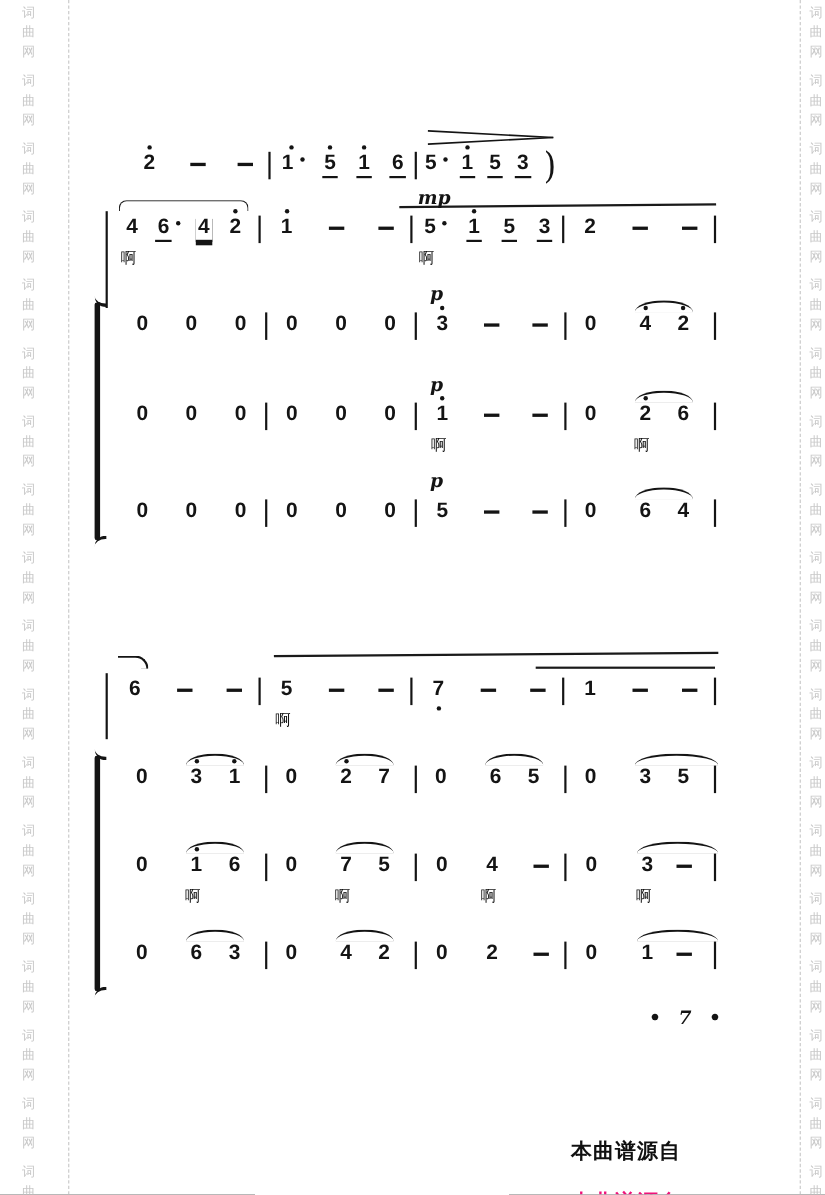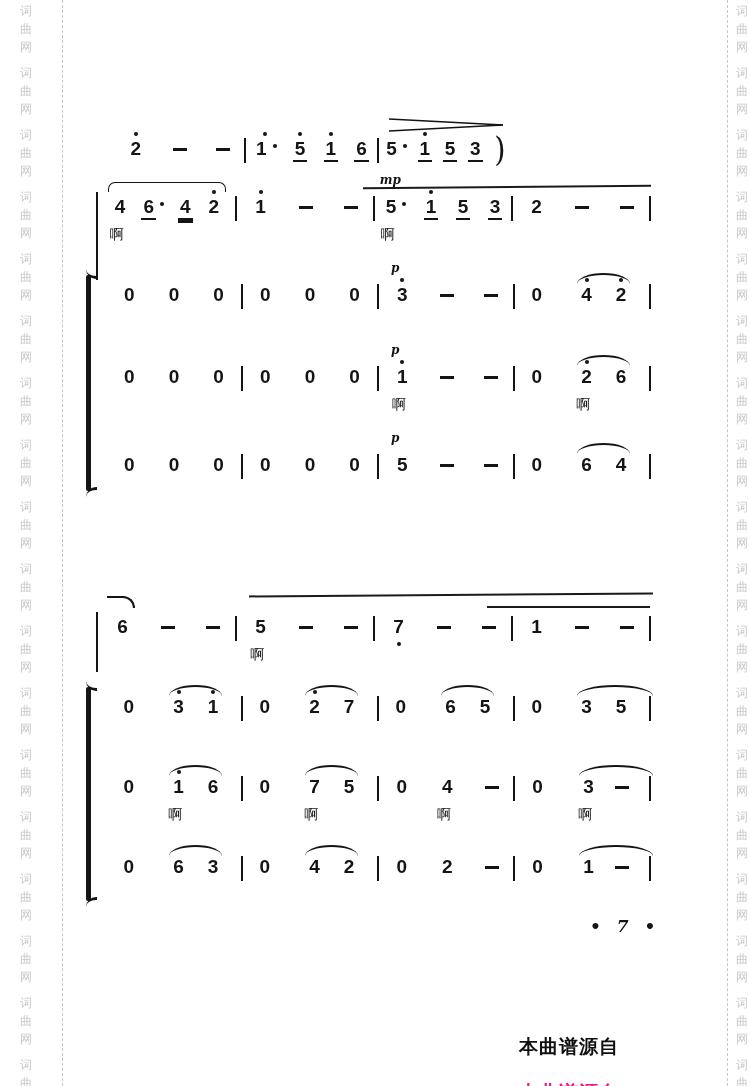--- a/index.html
+++ b/index.html
@@ -32,21 +32,21 @@
   .num.u2 { border-bottom:2px solid #141414; box-shadow:0 3px 0 #141414; }
   .od { position:absolute; width:4px; height:4px; background:#141414; border-radius:50%;
         left:50%; transform:translateX(-50%); }
   .od.up   { top:-6px; }
   .od.down { bottom:-8px; }
   .aug { display:inline-block; width:4px; height:4px; background:#141414; border-radius:50%;
          margin-left:4px; margin-bottom:7px; vertical-align:baseline; }
   .dash { display:inline-block; width:14px; height:3px; background:#141414; margin-top:10px; }
   .dyn { position:absolute; top:-22px; left:-3px;
          font-family:"DejaVu Serif", serif; font-style:italic; font-weight:bold;
-         font-size:12px; line-height:13px; }
+         font-size:17px; line-height:13px; }
   .lyr { position:absolute; top:30px; left:-2px; font-size:14px; font-weight:normal;
          line-height:16px; white-space:nowrap; }
   .slur { position:relative; display:inline-flex; gap:18px; padding:0 6px; }
   .slur::before { content:''; position:absolute; top:-11px; left:5px; right:5px; height:9px;
                   border-top:2px solid #141414;
                   border-radius:50% 50% 0 0 / 100% 100% 0 0; }
   .slur.ext::before { right:-18px; }
   .slur.phrase { gap:12px; }
   .slur.phrase::before { top:-14px; left:2px; right:2px; height:9px;
                   border:1.5px solid #141414; border-bottom:none;

